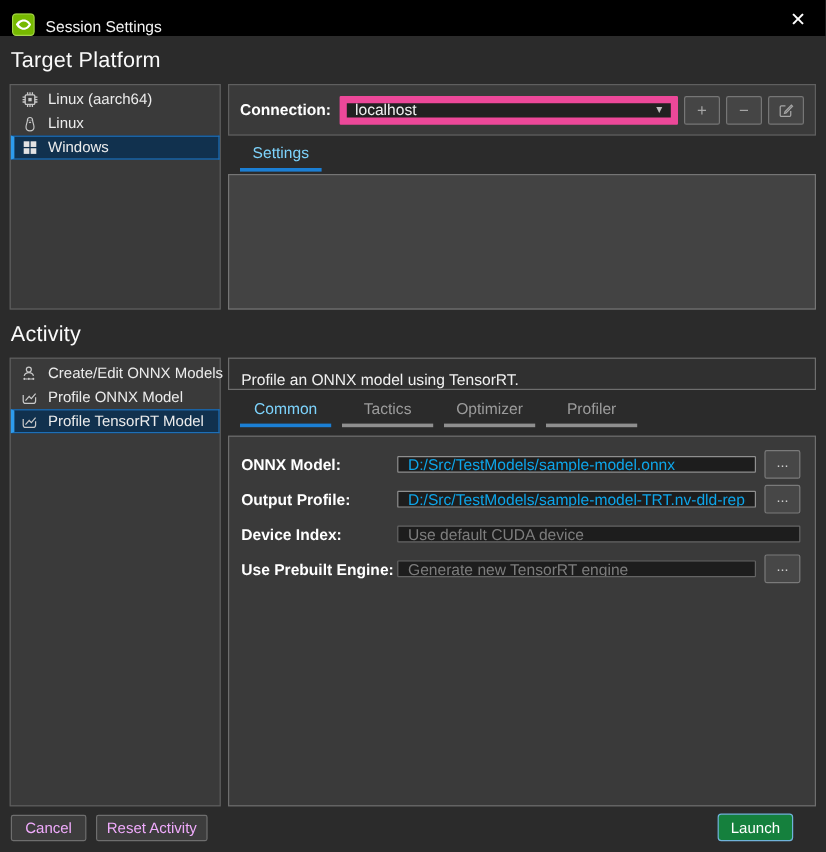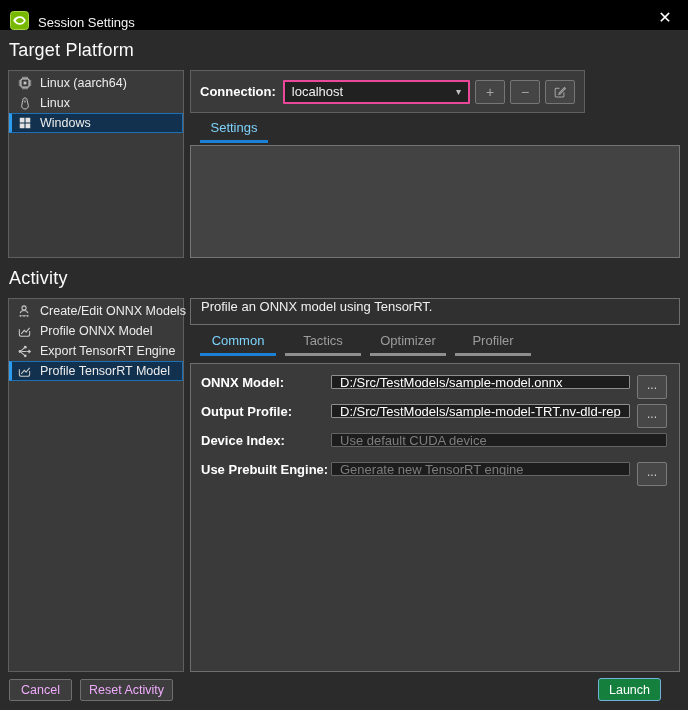--- a/index.html
+++ b/index.html
@@ -22,47 +22,47 @@
   
   .panel{position:absolute;box-sizing:border-box;background:#3a3a3a;border:1px solid #5f5f5f;}
   #tp-list{left:8px;top:70px;width:176px;height:188px;padding-top:2px;}
   #act-list{left:8px;top:298px;width:176px;height:374px;padding-top:2px;}
   .litem{height:20px;display:flex;align-items:center;padding-left:4px;box-sizing:border-box;
     border:1px solid transparent;border-left:3px solid transparent;}
   .litem.selected{background:#11314e;border:1px solid #1d6fb8;border-left:3px solid #2d9cee;}
   .licon{width:17px;height:16px;margin-right:7px;flex:none;display:flex;align-items:center;justify-content:center;}
   .llabel{color:#ececec;font-size:12.5px;white-space:nowrap;}
   
-  #conn-panel{left:190px;top:70px;width:395px;height:43px;display:flex;align-items:center;padding:0 9px;}
+  #conn-panel{left:190px;top:70px;width:490px;height:43px;display:flex;align-items:center;padding:0 9px;}
   .conn-label{font-weight:700;color:#fff;font-size:13px;flex:none;}
   .combo{margin-left:7px;width:286px;height:24px;box-sizing:border-box;background:#212121;
-    border:2px solid #ec4899;border-radius:1px;display:flex;align-items:center;padding:0 7px;
+    border:6px solid #ec4899;border-radius:1px;display:flex;align-items:center;padding:0 7px;
     color:#f0f0f0;font-size:13px;}
   .combo .caret{margin-left:auto;color:#c0c0c0;font-size:10px;}
   .sqbtn{width:30px;height:24px;margin-left:5px;box-sizing:border-box;background:#454545;
     border:1px solid #767676;border-radius:2px;color:#a5a5a5;font-size:14px;
     display:flex;align-items:center;justify-content:center;padding:0;flex:none;}
   
   .tab{box-sizing:border-box;text-align:center;padding-bottom:5px;font-size:13px;
     border-bottom:3px solid #8f8f8f;color:#9c9c9c;}
   .tab.active{color:#7dd3fc;border-bottom-color:#1b7fd4;}
   #settings-tab{position:absolute;left:200px;top:120px;width:68px;}
   #tabs{position:absolute;left:200px;top:333px;display:flex;}
   #tabs .tab{width:76px;margin-right:9px;}
   
   #settings-panel{left:190px;top:145px;width:490px;height:113px;background:#434343;border:1px solid #757575;}
   
   #desc-box{left:190px;top:298px;width:490px;height:27px;background:#303030;border:1px solid #6e6e6e;
-    display:flex;align-items:flex-start;padding:0 10px;color:#f0f0f0;font-size:13px;}
+    display:flex;align-items:flex-end;padding:0 10px;color:#f0f0f0;font-size:13px;}
   #form-panel{left:190px;top:363px;width:490px;height:309px;border:1px solid #6e6e6e;background:#3a3a3a;
     padding:11px 12px 0 10px;}
-  .frow{display:flex;height:24px;margin-bottom:5px;}
+  .frow{display:flex;align-items:center;height:24px;margin-bottom:5px;}
   .flabel{width:130px;flex:none;color:#fff;font-weight:700;font-size:13px;white-space:nowrap;}
   .finput{flex:1;height:14px;box-sizing:border-box;background:#1d1d1d;border:1px solid #8f8f8f;
-    border-radius:1px;color:#ffffff;font-size:13px;padding:0 8px;font-family:inherit;min-width:0;}
+    border-radius:1px;color:#0ea5e9;font-size:13px;padding:0 8px;font-family:inherit;min-width:0;}
   .finput.dim{border-color:#646464;}
   .finput::placeholder{color:#7d7d7d;opacity:1;}
   .fbtn{flex:none;width:30px;height:24px;margin-left:7px;box-sizing:border-box;background:#474747;
     border:1px solid #7a7a7a;border-radius:2px;color:#cfcfcf;font-size:12px;
     display:flex;align-items:center;justify-content:center;padding:0 0 4px 0;}
   .fbtn.edit{width:26px;padding:0;}
   
   .btn{position:absolute;box-sizing:border-box;background:#3d3d3d;border:1px solid #6e6e6e;
     border-radius:2px;color:#f0abfc;font-size:12.5px;font-family:inherit;
     display:flex;align-items:center;justify-content:center;padding:0;}
@@ -165,32 +165,20 @@
   </div>
   <div class="litem">
     <span class="licon">
       <svg width="15" height="15" viewBox="0 0 16 16" fill="none" stroke="#c9c9c9" stroke-width="1.1">
         <path d="M2.5 5.5 V10.8 C2.5 12.1 3.4 13 4.7 13 H11.3 C12.6 13 13.5 12.1 13.5 10.8 V7.5"></path>
         <path d="M4.5 10.5 L7.8 6.8 L9.7 8.7 L13.5 4.2"></path>
       </svg>
     </span>
     <span class="llabel">Profile ONNX Model</span>
   </div>
-  <div class="litem">
-    <span class="licon">
-      <svg width="15" height="15" viewBox="0 0 16 16" fill="none" stroke="#c9c9c9" stroke-width="1.1">
-        <circle cx="3.2" cy="8" r="1.5" fill="#c9c9c9" stroke="none"></circle>
-        <circle cx="8.8" cy="3.4" r="1.5" fill="#c9c9c9" stroke="none"></circle>
-        <circle cx="8.8" cy="12.6" r="1.5" fill="#c9c9c9" stroke="none"></circle>
-        <path d="M4.3 7 L7.7 4.3 M4.3 9 L7.7 11.7 M4.7 8 H9.5"></path>
-        <path d="M10 8 H14 M12.3 6.2 L14.2 8 L12.3 9.8" stroke-width="1.2"></path>
-      </svg>
-    </span>
-    <span class="llabel">Export TensorRT Engine</span>
-  </div>
   <div class="litem selected">
     <span class="licon">
       <svg width="15" height="15" viewBox="0 0 16 16" fill="none" stroke="#c9c9c9" stroke-width="1.1">
         <path d="M2.5 5.5 V10.8 C2.5 12.1 3.4 13 4.7 13 H11.3 C12.6 13 13.5 12.1 13.5 10.8 V7.5"></path>
         <path d="M4.5 10.5 L7.8 6.8 L9.7 8.7 L13.5 4.2"></path>
       </svg>
     </span>
     <span class="llabel">Profile TensorRT Model</span>
   </div>
 </div>

